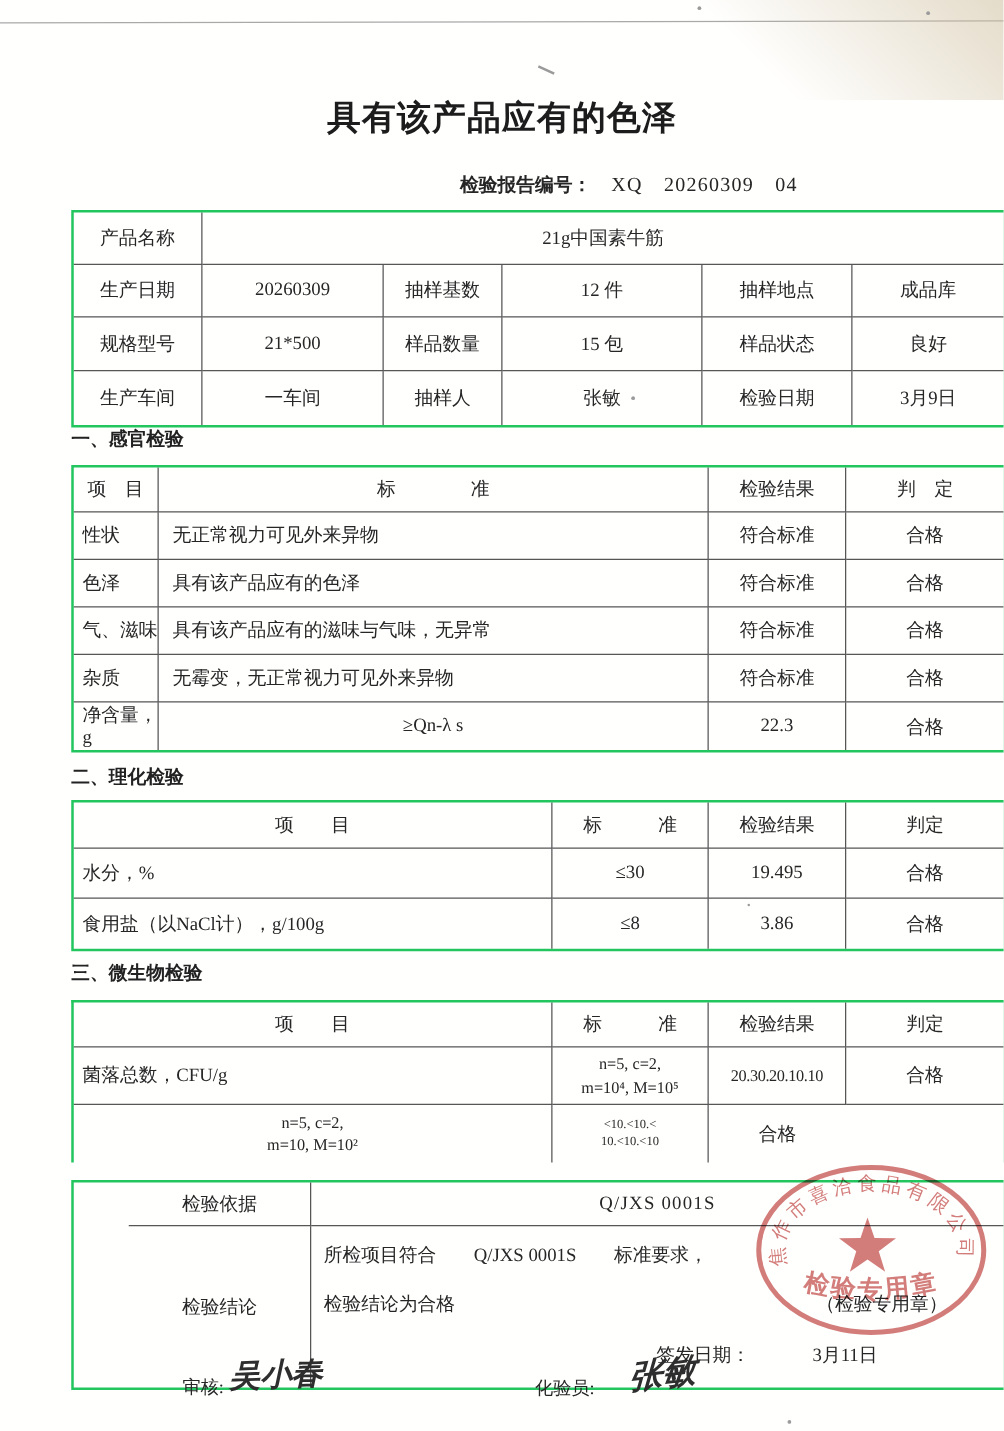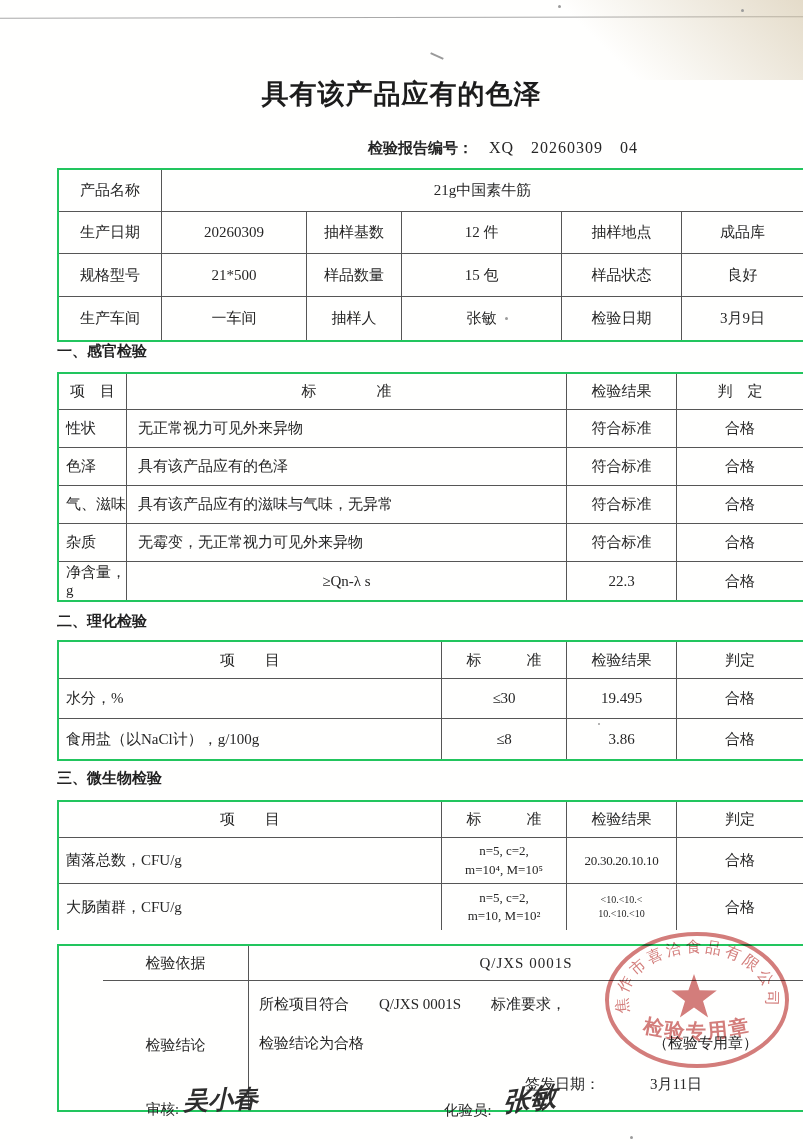--- a/index.html
+++ b/index.html
@@ -141,21 +141,20 @@
     <div class="c">标　　　准</div>
     <div class="c">检验结果</div>
     <div class="c nr">判定</div>
 
     <div class="c ls">菌落总数，CFU/g</div>
     <div class="c pre">n=5, c=2,
 m=10⁴, M=10⁵</div>
     <div class="c sm">20.30.20.10.10</div>
     <div class="c nr">合格</div>
 
-    <div class="c ls nb">大肠菌群，CFU/g</div>
     <div class="c pre nb">n=5, c=2,
 m=10, M=10²</div>
     <div class="c sm2 nb">&lt;10.&lt;10.&lt;
 10.&lt;10.&lt;10</div>
     <div class="c nr nb">合格</div>
   </div>
 
   <div class="grid" style="top:944px;grid-template-columns:146px 1fr;grid-template-rows:35px 129px;padding-left:44px;">
     <div class="c">检验依据</div>
     <div class="c nr" style="letter-spacing:1px;">Q/JXS 0001S</div>
@@ -165,21 +164,21 @@
       <span style="top:14px;left:10px;">所检项目符合　　Q/JXS 0001S　　标准要求，</span>
       <span style="top:53px;left:10px;">检验结论为合格</span>
       <span style="top:53px;left:404px;">（检验专用章）</span>
       <span style="top:94px;left:276px;">签发日期：</span>
       <span style="top:94px;left:401px;">3月11日</span>
     </div>
   </div>
 
   <span class="sig-label" style="left:146px;top:1100px;">审核:</span>
   <span class="handwrite" style="left:183px;top:1083px;transform:rotate(-2deg);">吴小春</span>
-  <span class="sig-label" style="left:444px;top:1101px;">化验员:</span>
+  <span class="sig-label" style="left:428px;top:1101px;">化验员:</span>
   <span class="handwrite" style="left:503px;top:1081px;font-size:27px;transform:rotate(-7deg) skewX(-10deg);">张敏</span>
 
   <svg class="stamp" viewBox="0 0 200 150">
     <defs>
       <path id="arcTop" d="M 32.4 87.4 A 70 48 0 1 1 167.6 87.4" fill="none"></path>
       <path id="arcBot" d="M 35 104 Q 100 122 165 104" fill="none"></path>
     </defs>
     <ellipse cx="100" cy="75" rx="90" ry="66" fill="none" stroke="#c9605e" stroke-width="4"></ellipse>
     <polygon fill="#c9605e" points="97,49 102.6,65.3 119.8,65.6 106,75.9 111.1,92.4 97,82.5 82.9,92.4 88,75.9 74.2,65.6 91.4,65.3"></polygon>
     <text fill="#c9605e" font-size="15.5" style="letter-spacing:3.5px;" font-family="Liberation Sans, DejaVu Sans, sans-serif">

